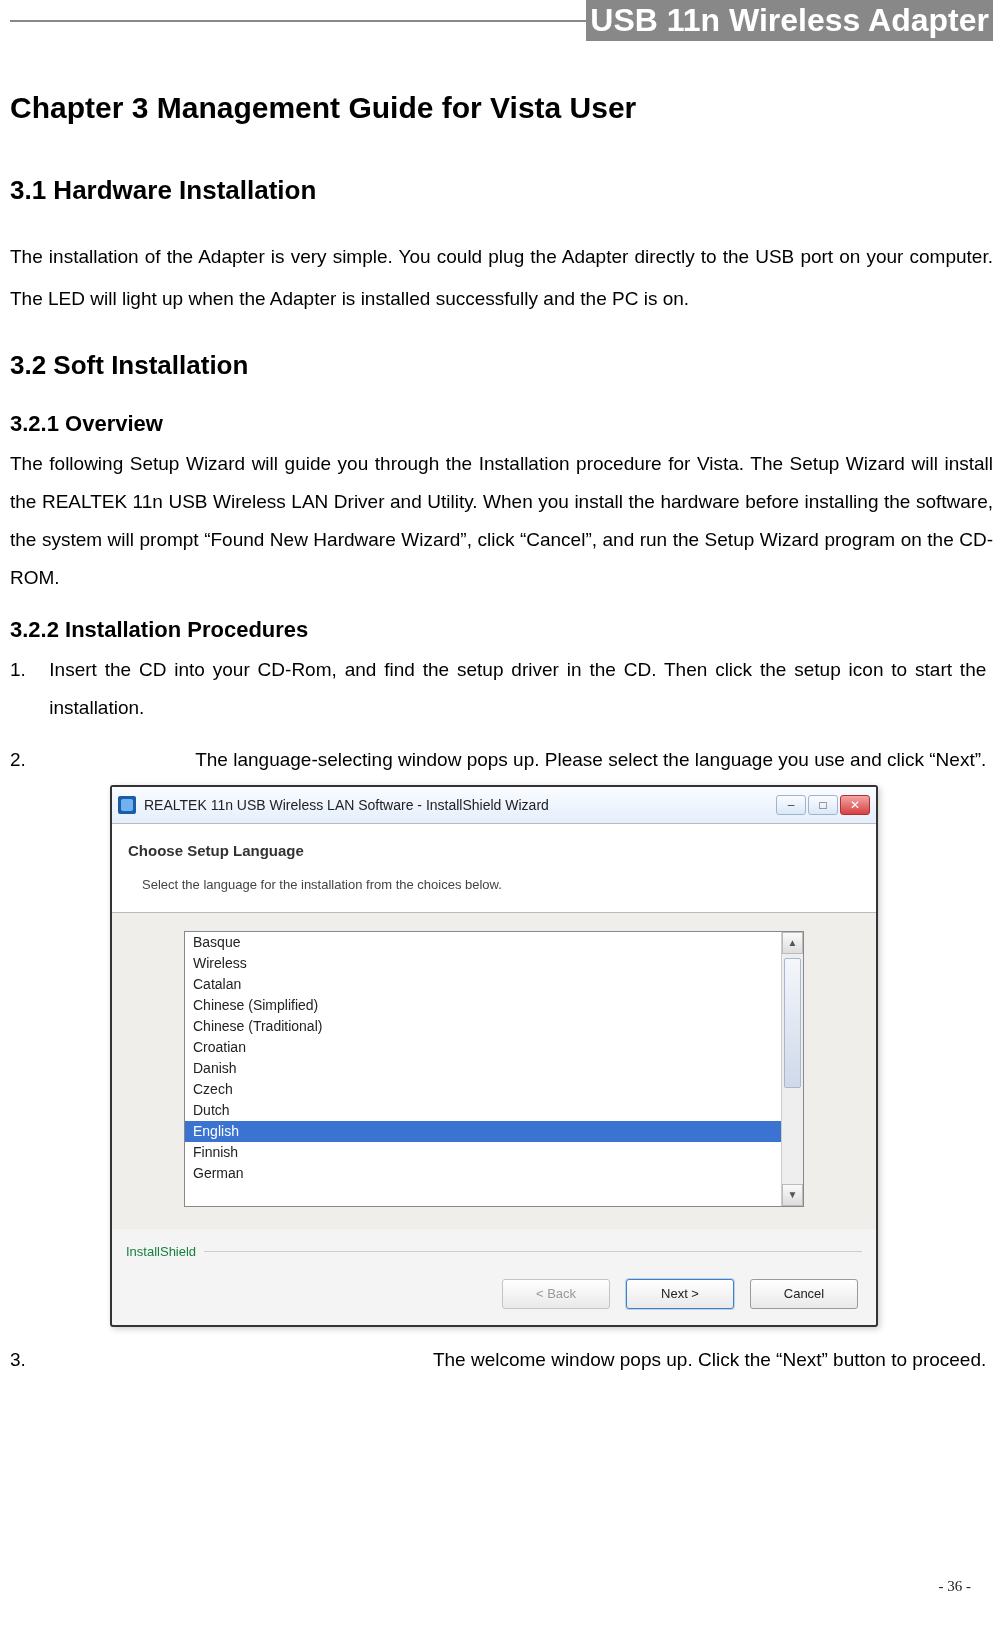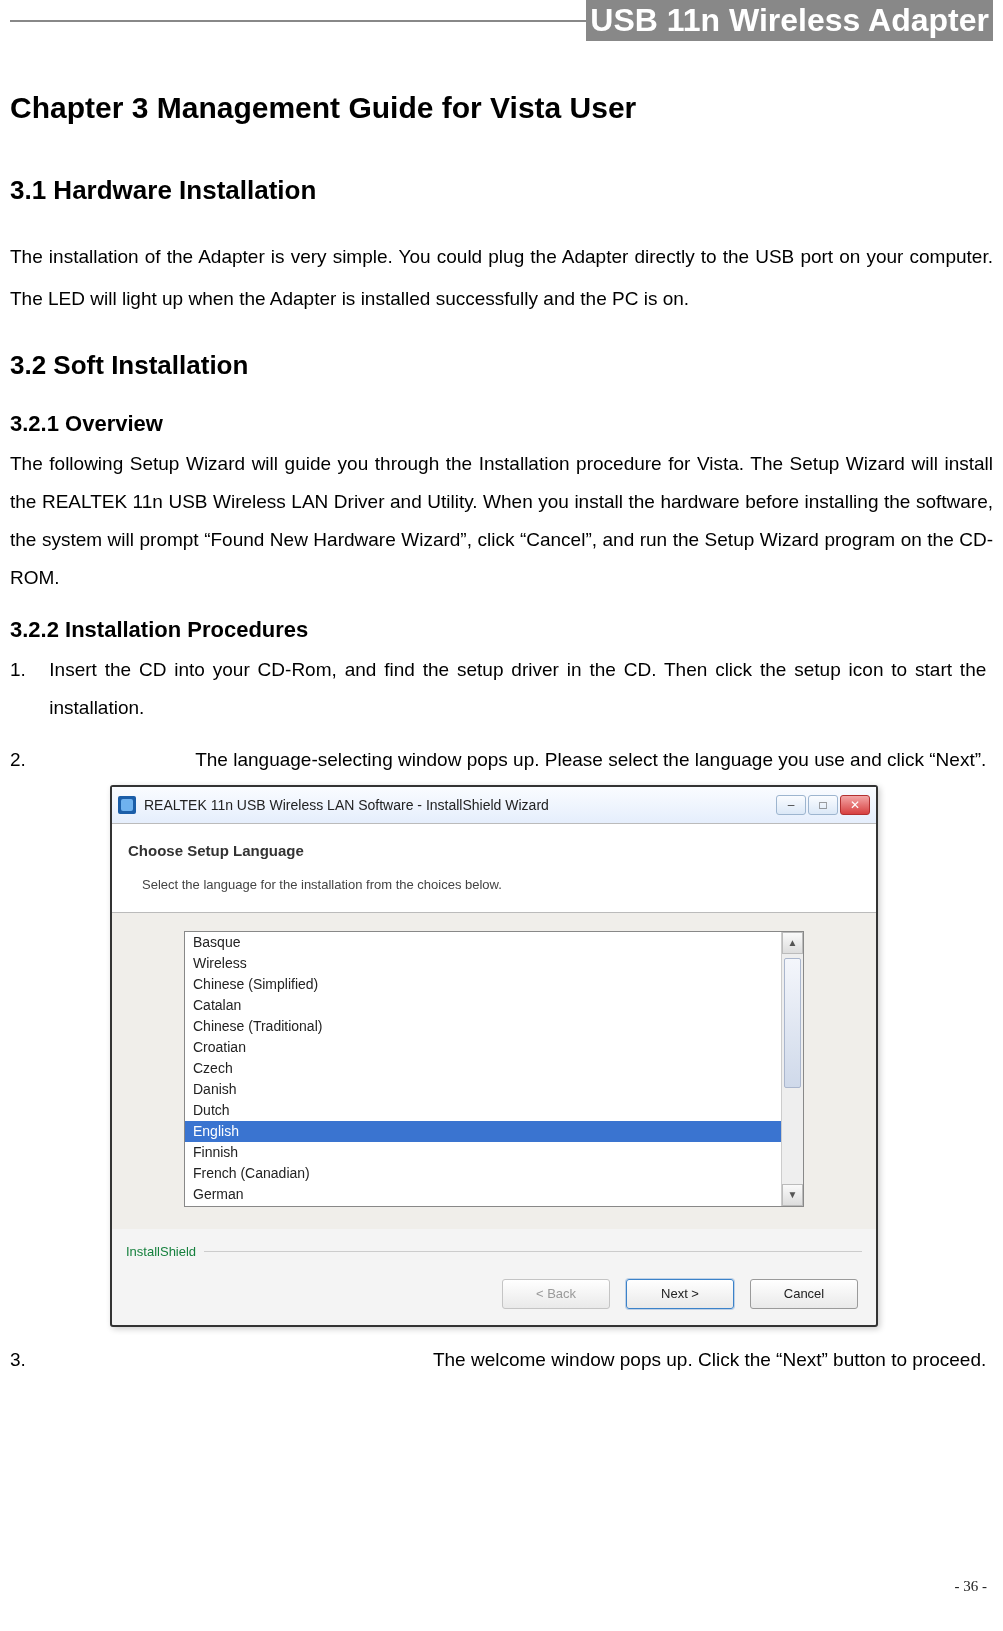--- a/index.html
+++ b/index.html
@@ -39,21 +39,21 @@
     .vscroll { position:absolute; right:0; top:0; bottom:0; width:22px; background:#eee; border-left:1px solid #ccc; }
     .scroll-btn { height:22px; background: linear-gradient(#fafafa,#ddd); border:1px solid #bbb; display:flex; align-items:center; justify-content:center; font-size:10px; color:#555; }
     .scroll-thumb { position:absolute; left:2px; right:2px; top:26px; height:130px; background: linear-gradient(#f4f6fb,#cfd9ea); border:1px solid #aab6cd; border-radius:2px; }
     .footer-line { display:flex; align-items:center; padding: 10px 14px 0 14px; }
     .footer-label { font-size:13px; color:#15803d; margin-right:8px; }
     .footer-rule { flex:1; height:1px; background:#ccc; }
     .btnbar { display:flex; justify-content:flex-end; gap: 16px; padding: 14px 18px 16px 18px; }
     .btn { min-width: 108px; height: 30px; border: 1px solid #9a9a9a; background: linear-gradient(#fff,#e9e9e9); border-radius: 3px; display:flex; align-items:center; justify-content:center; font-size:13px; color:#222; }
     .btn.disabled { color:#9a9a9a; border-color:#c4c4c4; }
     .btn.primary { border: 1.5px solid #3b82c9; box-shadow: 0 0 0 1px rgba(70,130,200,.3); }
-    .pagenum { position:absolute; bottom: 36px; right: 16px; font-size: 15px; font-family: "Times New Roman", serif; color:#222; }
+    .pagenum { position:absolute; bottom: 36px; right: 32px; font-size: 15px; font-family: "Times New Roman", serif; color:#222; }
   </style>
 </head>
 <body>
 
 <div class="page">
   <div class="header">
     <div class="header-line"></div>
     <div class="header-title">USB 11n Wireless Adapter</div>
   </div>
 
@@ -91,30 +91,29 @@
           <div class="content-hd">
             <div class="content-title">Choose Setup Language</div>
             <div class="content-sub">Select the language for the installation from the choices below.</div>
           </div>
           <div class="content-main">
             <div class="listbox-wrap">
               <div class="listbox">
                 <div class="list-inner">
                   <div class="list-item">Basque</div>
                   <div class="list-item">Wireless</div>
+                  <div class="list-item">Catalan</div>
                   <div class="list-item">Chinese (Simplified)</div>
-                  <div class="list-item">Catalan</div>
                   <div class="list-item">Chinese (Traditional)</div>
                   <div class="list-item">Croatian</div>
+                  <div class="list-item">Danish</div>
                   <div class="list-item">Czech</div>
-                  <div class="list-item">Danish</div>
                   <div class="list-item">Dutch</div>
                   <div class="list-item selected">English</div>
                   <div class="list-item">Finnish</div>
-                  <div class="list-item">French (Canadian)</div>
                   <div class="list-item">German</div>
 
                 </div>
                 <div class="vscroll">
                   <div class="scroll-btn">▲</div>
                   <div class="scroll-thumb"></div>
                   <div class="scroll-btn" style="position:absolute; bottom:0; left:0; right:0;">▼</div>
                 </div>
               </div>
             </div>

